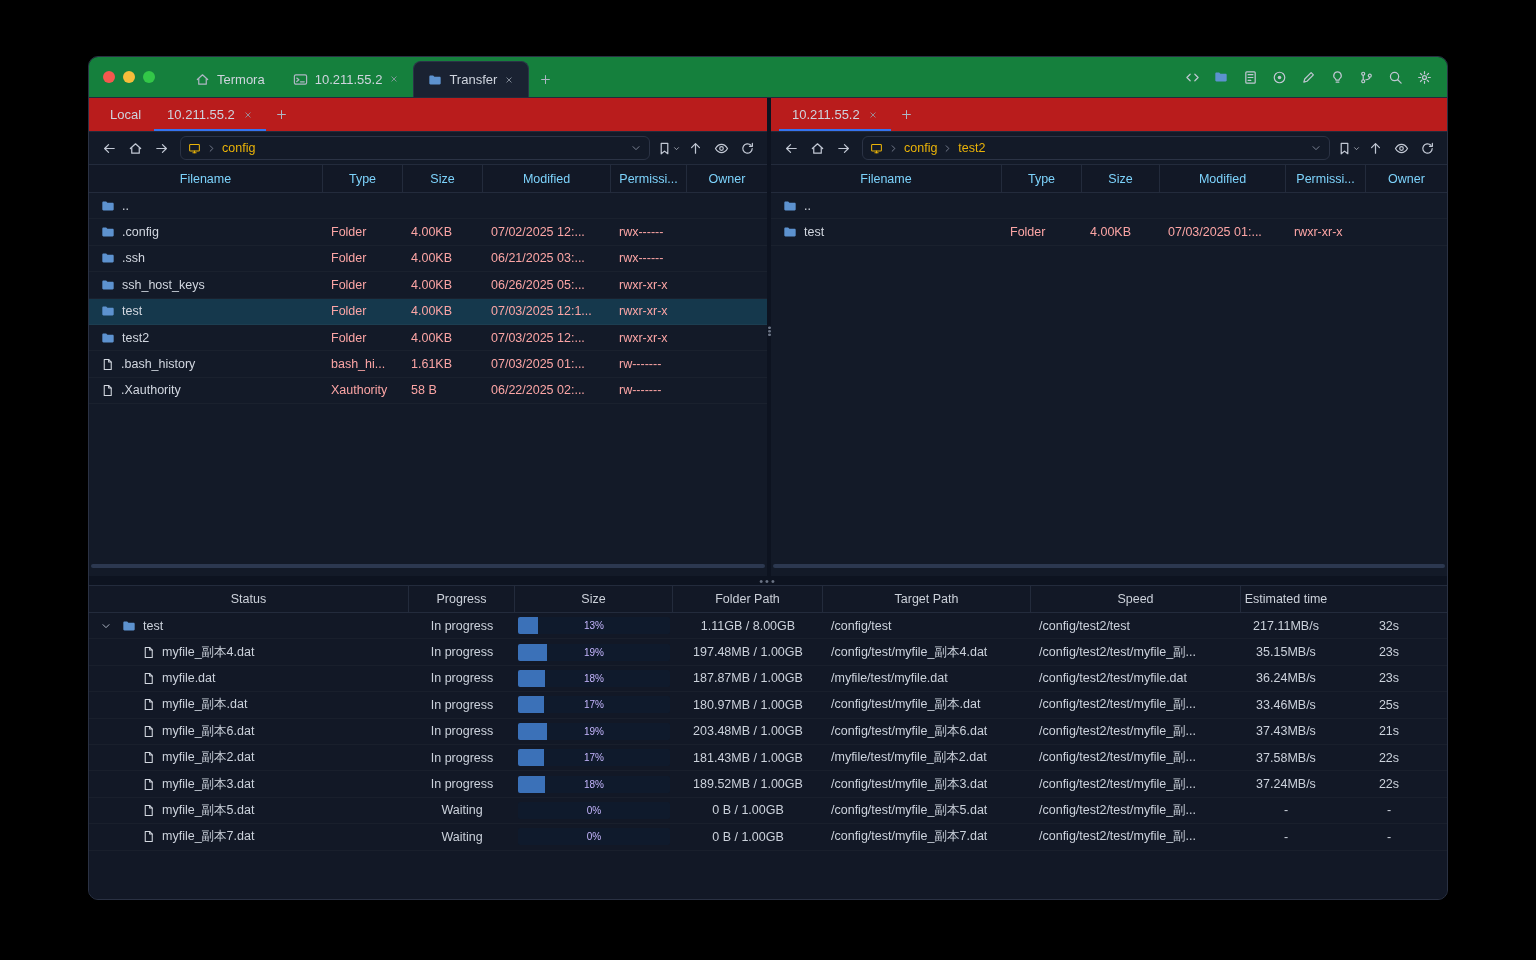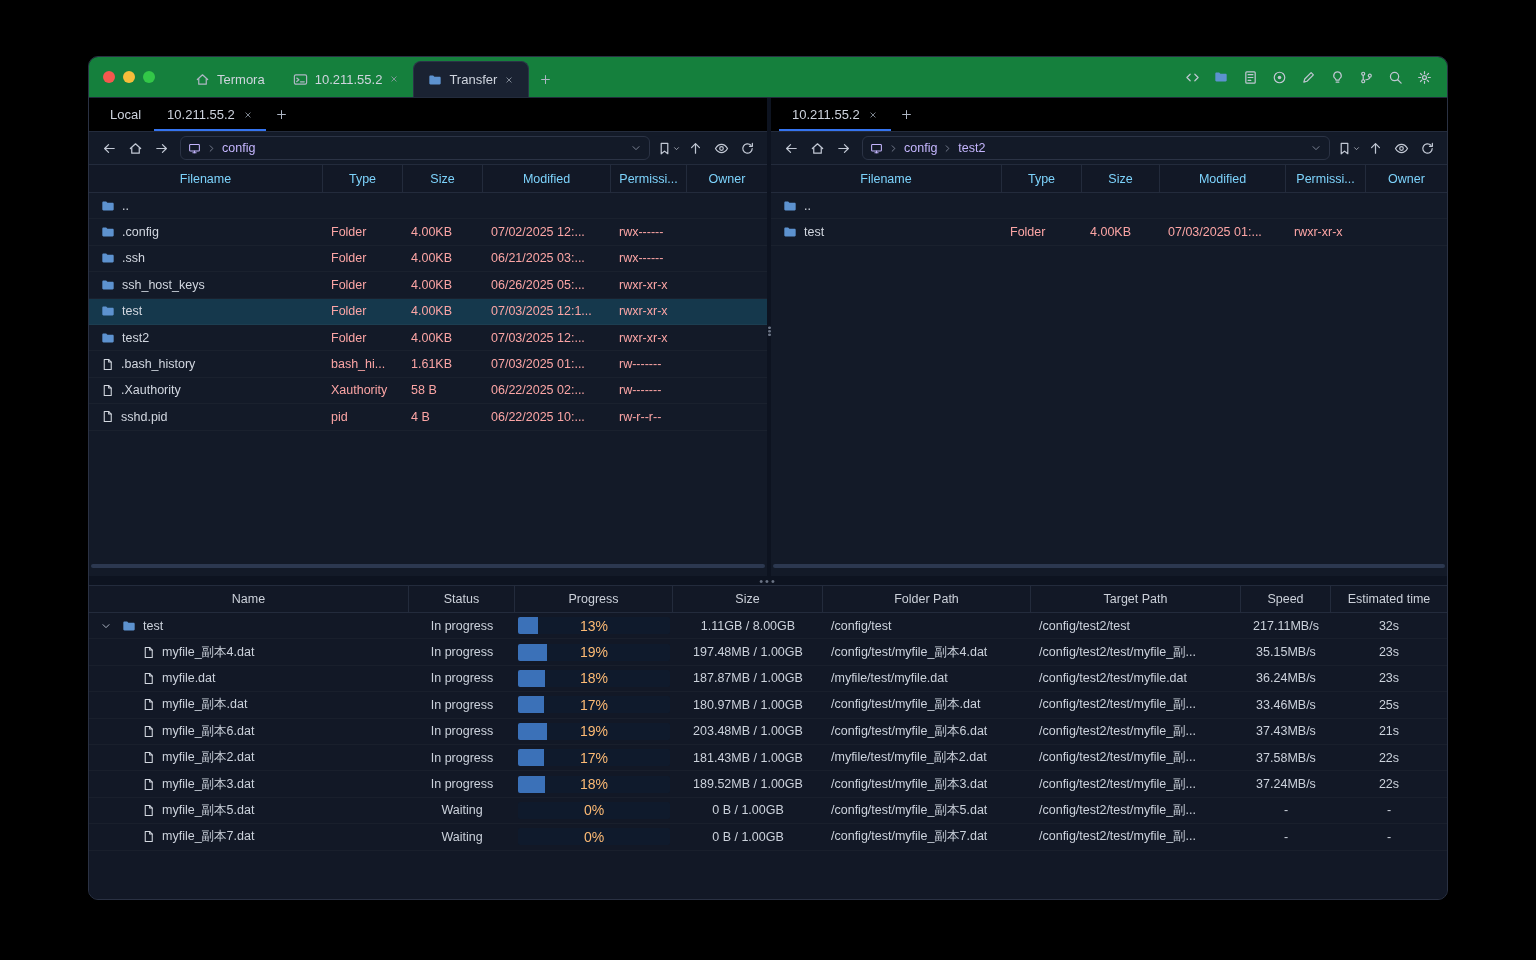--- a/index.html
+++ b/index.html
@@ -21,31 +21,31 @@
   .tab-add{display:flex;align-items:center;padding:0 10px;color:#aeb6c4}
   .title-actions{position:absolute;right:12px;top:0;height:40px;display:flex;align-items:center;gap:7px;color:#bfc6d2;}
   .abtn{width:22px;height:22px;display:flex;align-items:center;justify-content:center;border-radius:4px;}
   
   .main{flex:0 0 478px;display:flex;min-height:0;}
   .panel{width:678px;display:flex;flex-direction:column;background:#131a28;min-width:0;}
   .vsplit{width:4px;background:#0d1320;position:relative;}
   .vsplit .dots{position:absolute;left:50%;top:228px;transform:translateX(-50%);color:#6b7485;
     font-size:10px;line-height:5px;letter-spacing:0;writing-mode:vertical-rl;}
   .panel-tabs{flex:0 0 33px;display:flex;align-items:stretch;border-bottom:1px solid #232b3c;
-    background:#000000;padding-left:8px;}
+    background:#b91c1c;padding-left:8px;}
   .ptab{display:flex;align-items:center;gap:8px;padding:0 13px;position:relative;color:#ced3dd;font-size:13px;}
   .ptab.active::after{content:'';position:absolute;left:0;right:0;bottom:0;height:2px;background:#3574f0;}
   .ptab .close,.app-tab .close{color:#98a0ad;display:flex}
   .ptab-add{width:32px;display:flex;align-items:center;justify-content:center;color:#aeb6c4}
   .ptoolbar{flex:0 0 32px;display:flex;align-items:center;gap:2px;padding:0 8px;
     border-bottom:1px solid #232b3c;background:#131a28;}
   .tbtn{min-width:24px;height:24px;display:flex;align-items:center;justify-content:center;
     color:#c2c8d4;border-radius:4px;}
   .pathbox{flex:1;height:22px;border:1px solid #2b3345;border-radius:6px;display:flex;align-items:center;
-    padding:0 7px;gap:5px;color:#c4b5fd;margin:0 5px;min-width:0;}
+    padding:0 7px;gap:5px;color:#eab308;margin:0 5px;min-width:0;}
   .pathbox .seg{font-size:12.5px;white-space:nowrap;}
   .pathbox .sep{color:#7d8595;display:flex;}
   .pathbox .spacer{flex:1}
   .bkm{display:flex;align-items:center;color:#c2c8d4;}
   
   .grid-head{display:grid;grid-template-columns:var(--cols);flex:0 0 27px;align-items:stretch;
     border-bottom:1px solid #232b3c;background:#121826;color:#7dd3fc;font-size:12.5px;}
   .grid-head>div{display:flex;align-items:center;justify-content:center;border-right:1px solid #232b3c;
     white-space:nowrap;overflow:hidden;}
   .grid-head>div:last-child{border-right:none;}
@@ -73,21 +73,21 @@
     font-size:12.5px;border-bottom:1px solid rgba(255,255,255,0.03);color:#ccd2dc;}
   .tname{display:flex;align-items:center;gap:7px;padding-left:8px;white-space:nowrap;overflow:hidden;}
   .tname .chev{width:18px;display:flex;justify-content:center;color:#aeb6c4;}
   .tname .ind{width:38px;flex:0 0 38px;}
   .c-center{text-align:center;padding:0 6px;white-space:nowrap;overflow:hidden;}
   .c-left{padding:0 8px;white-space:nowrap;overflow:hidden;}
   .progress-cell{padding:0 3px;}
   .ptrack{position:relative;height:17px;background:#0f1a2c;border-radius:2px;overflow:hidden;
     display:flex;align-items:center;justify-content:center;}
   .pfill{position:absolute;left:0;top:0;bottom:0;background:#3b71b8;}
-  .plabel{position:relative;color:#fdba74;font-size:14px;}
+  .plabel{position:relative;color:#c4b5fd;font-size:10px;}
 </style>
 </head>
 <body>
 
 <div class="stage">
   <div class="window">
 
     <div class="titlebar">
       <div class="traffic">
         <span class="tl red"></span>
@@ -407,36 +407,20 @@
                   </svg>
                 </span>
                 <span>.Xauthority</span>
               </div>
               <div class="fcell">Xauthority</div>
               <div class="fcell">58 B</div>
               <div class="fcell">06/22/2025 02:...</div>
               <div class="fcell">rw-------</div>
               <div class="fcell"></div>
             </div>
-            <div class="frow">
-              <div class="name-cell">
-                <span class="icn">
-                  <svg viewBox="0 0 16 16" width="13" height="13" fill="none" stroke="currentColor" stroke-width="1.3" stroke-linecap="round" stroke-linejoin="round">
-                    <path d="M4 1.8h5.4L12.6 5v9.2H4z" stroke="#d3d8e0"></path>
-                    <path d="M9.4 1.8V5h3.2" stroke="#d3d8e0"></path>
-                  </svg>
-                </span>
-                <span>sshd.pid</span>
-              </div>
-              <div class="fcell">pid</div>
-              <div class="fcell">4 B</div>
-              <div class="fcell">06/22/2025 10:...</div>
-              <div class="fcell">rw-r--r--</div>
-              <div class="fcell"></div>
-            </div>
             <div style="margin-top:auto"></div>
             <div class="hscroll"></div>
           </div>
         </div>
       <div class="vsplit">
           <span class="dots">•••</span>
         </div>
       <div class="panel" id="rightPanel" style="--cols:231px 80px 78px 126px 80px 1fr;flex:1;width:auto;">
           <div class="panel-tabs">
             <div class="ptab active">
@@ -570,21 +554,20 @@
           </div>
         </div>
     </div>
 
     <div class="hsplitter">
       <span class="dots">•••</span>
     </div>
 
     <div class="transfers" style="--tcols:320px 106px 158px 150px 208px 210px 90px 1fr;">
       <div class="t-head" id="tHead">
-          <div>Name</div>
           <div>Status</div>
           <div>Progress</div>
           <div>Size</div>
           <div>Folder Path</div>
           <div>Target Path</div>
           <div>Speed</div>
           <div>Estimated time</div>
         </div>
       <div class="t-rows" id="tRows">
           <div class="trow">

